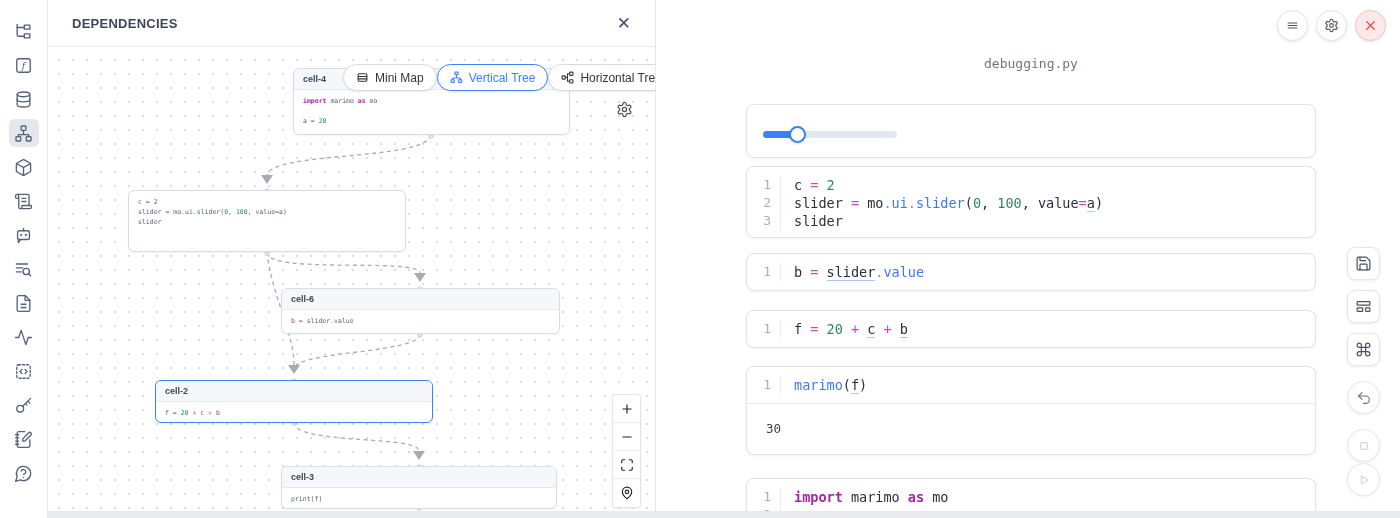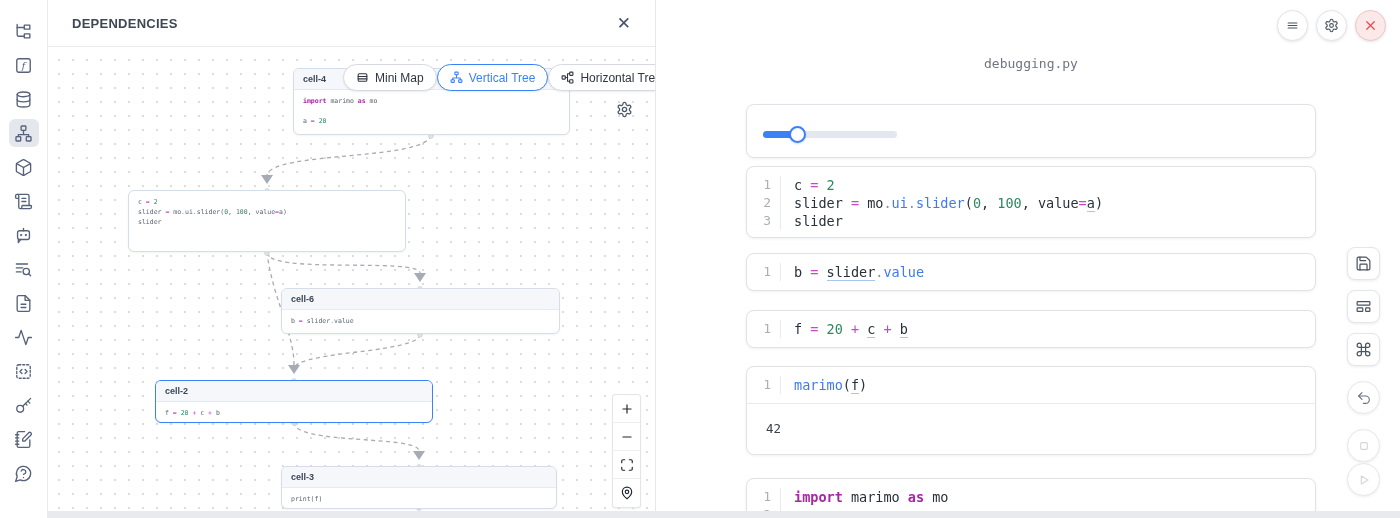--- a/index.html
+++ b/index.html
@@ -386,21 +386,21 @@
         </div>
       </div>
 
       <div class="cell" style="top:366px; height:89px;">
         <div class="code-area">
           <div class="gutter">
               <div class="gutter-line">1</div>
             </div>
           <div class="code"><div class="code-line"><span class="tok-fn">marimo</span><span class="tok-plain">(</span><span class="tok-varu">f</span><span class="tok-plain">)</span></div></div>
         </div>
-        <div class="cell-output">42</div>
+        <div class="cell-output">30</div>
       </div>
 
       <div class="cell" style="top:478px; height:72px;">
         <div class="code-area">
           <div class="gutter">
               <div class="gutter-line">1</div>
               <div class="gutter-line">2</div>
             </div>
           <div class="code"><div class="code-line"><span class="tok-kw">import</span><span class="tok-plain"> marimo </span><span class="tok-kw">as</span><span class="tok-plain"> mo</span></div><div class="code-line"></div></div>
         </div>

